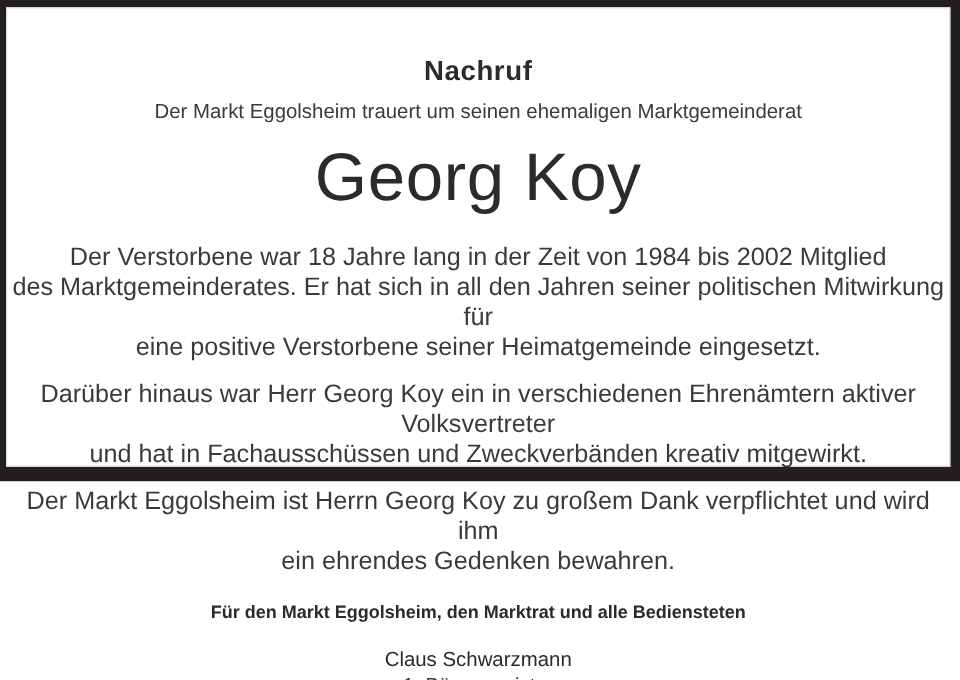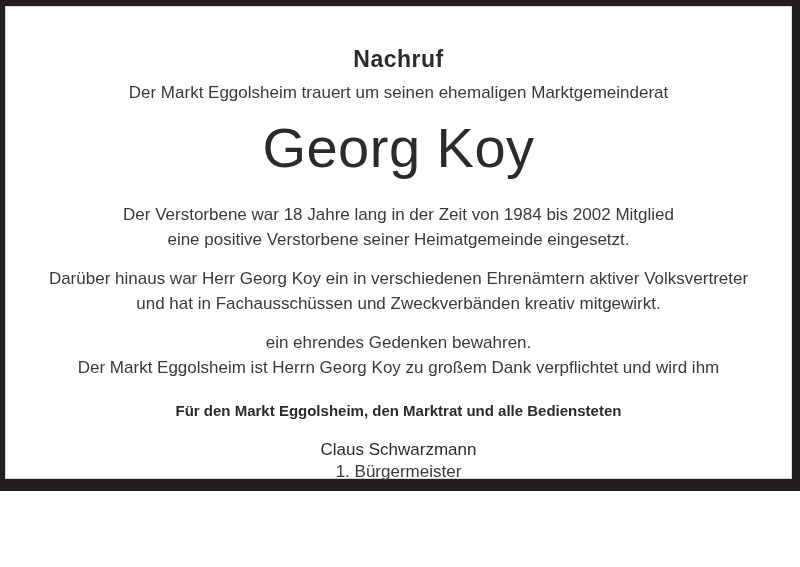--- a/index.html
+++ b/index.html
@@ -13,21 +13,21 @@
   * { margin: 0; padding: 0; box-sizing: border-box; }
   html, body {
     width: 800px;
     height: 567px;
     overflow: hidden;
     background: var(--paper);
     font-family: "Liberation Sans", sans-serif;
   }
   .frame {
     width: 800px;
-    height: 491px;
+    height: 401px;
     background: var(--frame);
     padding: 6px 8px 12px 5px;
   }
   .inner {
     width: 100%;
     height: 100%;
     background: var(--paper);
     border: 1px solid var(--inner-line);
     text-align: center;
     color: var(--text);
@@ -47,21 +47,21 @@
   }
   .deceased-name {
     margin-top: 12px;
     font-size: 56px;
     line-height: 64px;
     font-weight: 400;
     color: var(--text-strong);
     letter-spacing: 0.5px;
   }
   .para {
-    font-size: 17px;
+    font-size: 21px;
     line-height: 25px;
   }
   .para-1 { margin-top: 22px; }
   .para-2 { margin-top: 14px; }
   .para-3 { margin-top: 14px; }
   .closing {
     margin-top: 20px;
     font-size: 15px;
     line-height: 21px;
     font-weight: 700;
@@ -87,31 +87,32 @@
   <div class="inner">
 
     <div class="title">Nachruf</div>
 
     <div class="intro">Der Markt Eggolsheim trauert um seinen ehemaligen Marktgemeinderat</div>
 
     <div class="deceased-name">Georg Koy</div>
 
     <div class="para para-1">
       <div>Der Verstorbene war 18 Jahre lang in der Zeit von 1984 bis 2002 Mitglied</div>
+      <div>des Marktgemeinderates. Er hat sich in all den Jahren seiner politischen Mitwirkung für</div>
       <div>eine positive Verstorbene seiner Heimatgemeinde eingesetzt.</div>
     </div>
 
     <div class="para para-2">
       <div>Darüber hinaus war Herr Georg Koy ein in verschiedenen Ehrenämtern aktiver Volksvertreter</div>
       <div>und hat in Fachausschüssen und Zweckverbänden kreativ mitgewirkt.</div>
     </div>
 
     <div class="para para-3">
+      <div>Der Markt Eggolsheim ist Herrn Georg Koy zu großem Dank verpflichtet und wird ihm</div>
       <div>ein ehrendes Gedenken bewahren.</div>
-      <div>Der Markt Eggolsheim ist Herrn Georg Koy zu großem Dank verpflichtet und wird ihm</div>
     </div>
 
     <div class="closing">Für den Markt Eggolsheim, den Marktrat und alle Bediensteten</div>
 
     <div class="sig-name">Claus Schwarzmann</div>
 
     <div class="sig-role">1. Bürgermeister</div>
 
   </div>
 </div>

